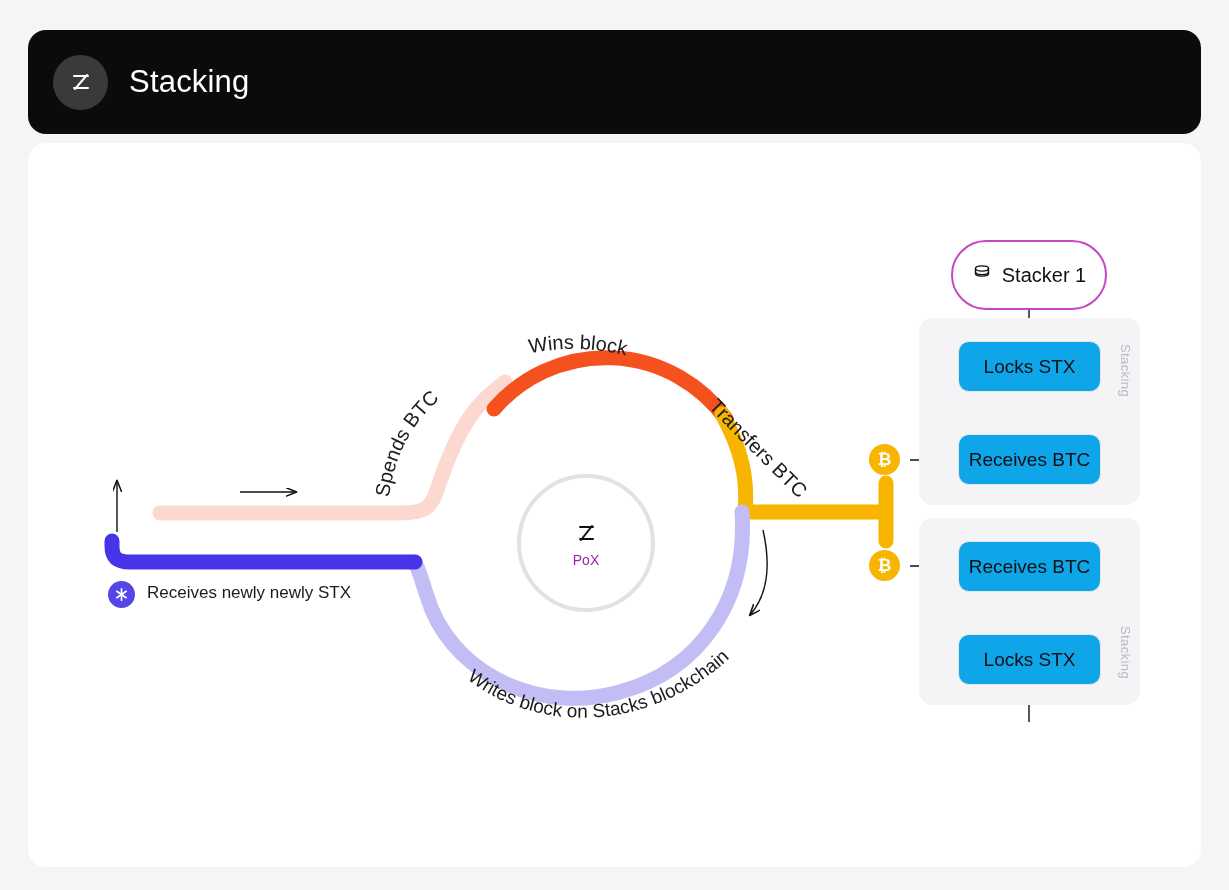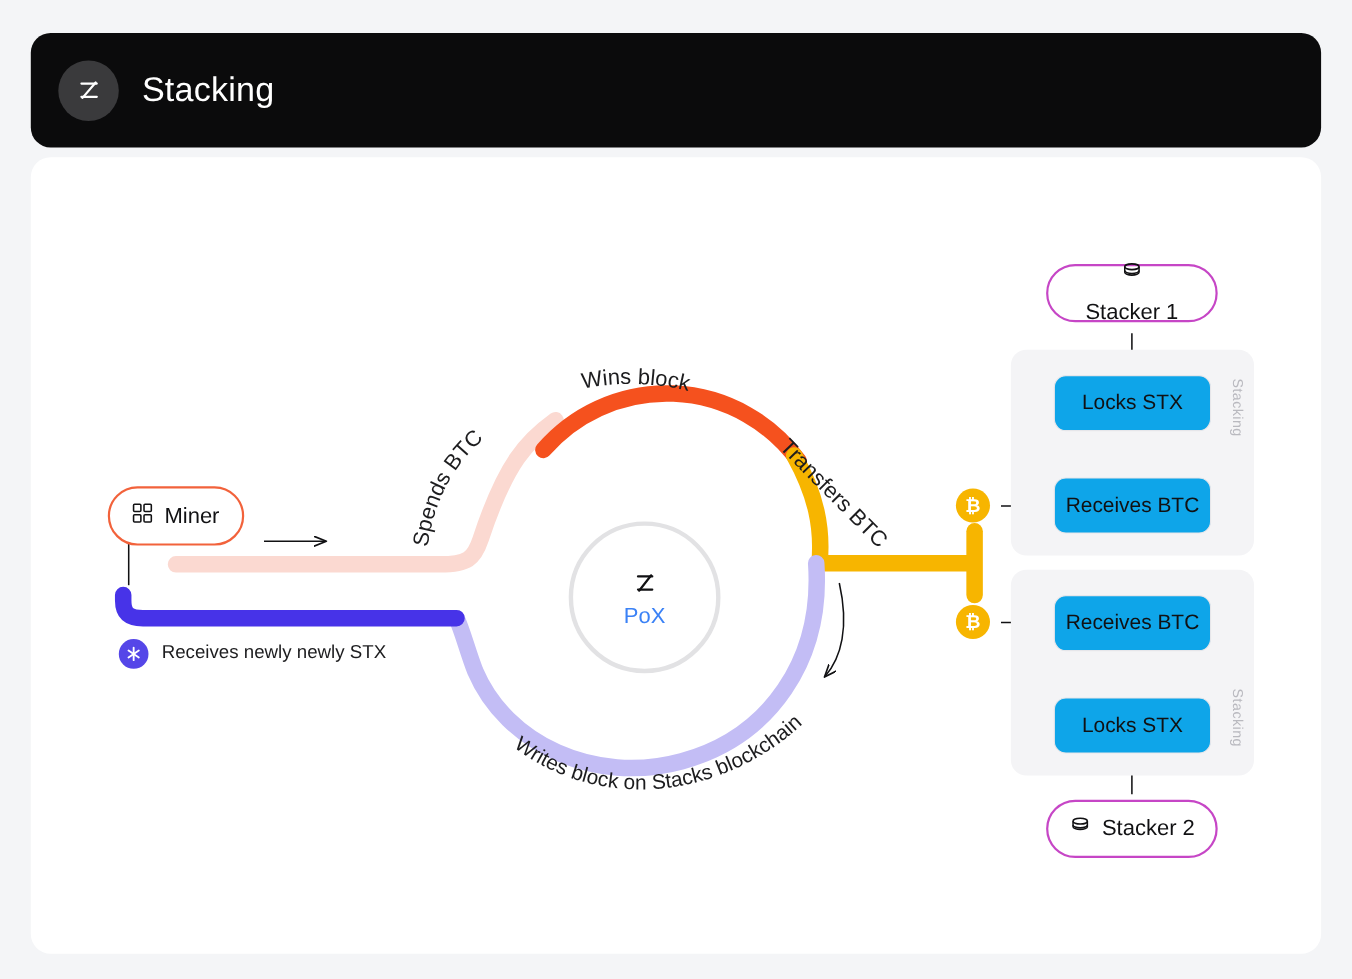--- a/index.html
+++ b/index.html
@@ -87,23 +87,22 @@
     left: 98px;
     top: 442px;
     width: 124px;
     height: 54px;
     border: 2px solid #f2623b;
   }
   #node-stacker-1 {
     left: 951px;
     top: 240px;
     width: 156px;
-    height: 53px;
+    height: 70px;
     border: 2px solid #c646c6;
-    flex-direction: column;
   }
   #node-stacker-2 {
     left: 951px;
     top: 727px;
     width: 156px;
     height: 53px;
     border: 2px solid #c646c6;
   }
 
   
@@ -155,22 +154,22 @@
     border-radius: 50%;
     border: 4px solid #e2e2e4;
     background: #ffffff;
     display: flex;
     flex-direction: column;
     align-items: center;
     justify-content: center;
     gap: 4px;
   }
   #pox-label {
-    font-size: 20px;
-    color: #3b82f6;
+    font-size: 14px;
+    color: #a21caf;
   }
 
   
   #legend {
     position: absolute;
     left: 108px;
     top: 580px;
     display: flex;
     align-items: flex-start;
     gap: 12px;
@@ -302,59 +301,34 @@
     <svg width="30" height="30" viewBox="0 0 30 30" aria-hidden="true">
       <g stroke="#111113" stroke-width="2" stroke-linecap="round">
         <line x1="9" y1="9" x2="22" y2="9"></line>
         <line x1="9" y1="21" x2="22" y2="21"></line>
         <line x1="21" y1="8" x2="10" y2="22"></line>
       </g>
     </svg>
     <div id="pox-label">PoX</div>
   </div>
 
-  <div class="pill" id="node-miner">
-    <span>
-      <svg width="19" height="19" viewBox="0 0 20 20" aria-hidden="true">
-        <g fill="none" stroke="#111113" stroke-width="1.5">
-          <rect x="1.5" y="1.5" width="7" height="7" rx="1"></rect>
-          <rect x="11.5" y="1.5" width="7" height="7" rx="1"></rect>
-          <rect x="1.5" y="11.5" width="7" height="7" rx="1"></rect>
-          <rect x="11.5" y="11.5" width="7" height="7" rx="1"></rect>
-        </g>
-      </svg>
-    </span>
-    <span>Miner</span>
-  </div>
 
   <div class="pill" id="node-stacker-1">
     <span>
       <svg width="20" height="20" viewBox="0 0 20 20" aria-hidden="true">
         <g fill="none" stroke="#111113" stroke-width="1.4">
           <ellipse cx="10" cy="5.5" rx="6.5" ry="2.6"></ellipse>
           <path d="M3.5,5.5 L3.5,10.5 C3.5,11.9 6.4,13.1 10,13.1 C13.6,13.1 16.5,11.9 16.5,10.5 L16.5,5.5"></path>
           <path d="M3.5,9 C3.5,10.4 6.4,11.6 10,11.6 C13.6,11.6 16.5,10.4 16.5,9"></path>
         </g>
       </svg>
     </span>
     <span>Stacker 1</span>
   </div>
 
-  <div class="pill" id="node-stacker-2">
-    <span>
-      <svg width="20" height="20" viewBox="0 0 20 20" aria-hidden="true">
-        <g fill="none" stroke="#111113" stroke-width="1.4">
-          <ellipse cx="10" cy="5.5" rx="6.5" ry="2.6"></ellipse>
-          <path d="M3.5,5.5 L3.5,10.5 C3.5,11.9 6.4,13.1 10,13.1 C13.6,13.1 16.5,11.9 16.5,10.5 L16.5,5.5"></path>
-          <path d="M3.5,9 C3.5,10.4 6.4,11.6 10,11.6 C13.6,11.6 16.5,10.4 16.5,9"></path>
-        </g>
-      </svg>
-    </span>
-    <span>Stacker 2</span>
-  </div>
 
   <div class="stack-panel" id="panel-1">
     <div class="stack-label" id="stack-label-1">Stacking</div>
   </div>
   <div class="stack-panel" id="panel-2">
     <div class="stack-label" id="stack-label-2">Stacking</div>
   </div>
 
   <div class="inner-box" id="box-lock-1">Locks STX</div>
   <div class="inner-box" id="box-recv-1">Receives BTC</div>

